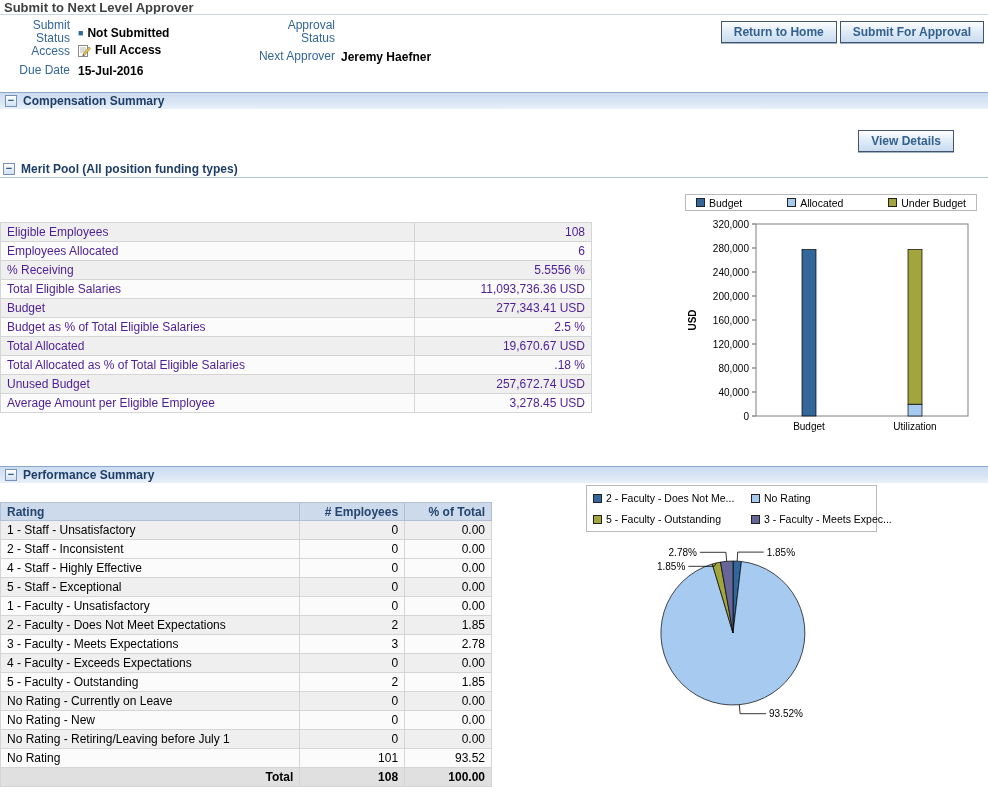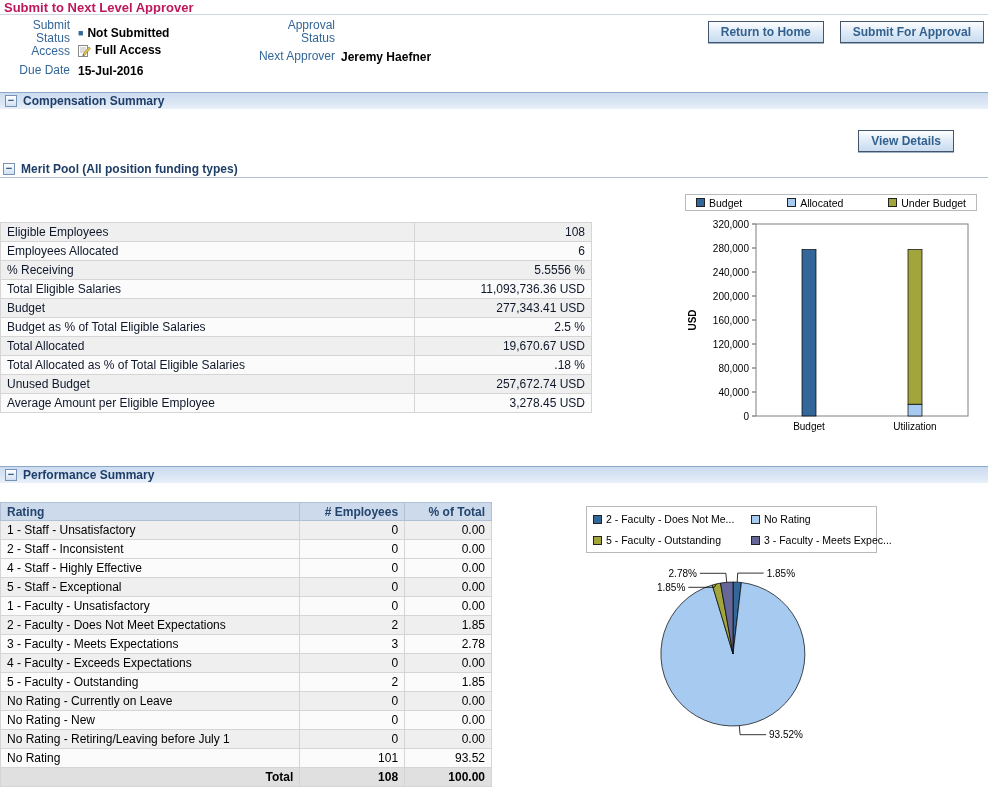--- a/index.html
+++ b/index.html
@@ -1,64 +1,64 @@
 <!DOCTYPE html>
 <html><head>
 <meta charset="utf-8">
 <style>
   *{box-sizing:border-box;}
   html,body{margin:0;padding:0;}
   body{width:988px;height:800px;font-family:"Liberation Sans",sans-serif;font-size:12px;background:#fff;overflow:hidden;}
   .page{position:relative;width:988px;height:800px;overflow:hidden;}
 
-  .page-title{position:absolute;left:4px;top:0;font-size:13px;font-weight:bold;color:#be185d;}
+  .page-title{position:absolute;left:4px;top:0;font-size:13px;font-weight:bold;color:#404040;}
   .title-rule{position:absolute;left:0;top:14px;width:988px;border-top:1px solid #ccd6e4;}
 
   .lbl{position:absolute;color:#336699;font-size:12px;text-align:right;line-height:13px;}
   .val{position:absolute;font-weight:bold;color:#000;font-size:12px;display:flex;align-items:center;gap:4px;}
   .sq-icon{color:#336699;font-size:9px;line-height:9px;}
 
-  .hdr-buttons{position:absolute;top:21px;right:4px;display:flex;gap:16px;}
+  .hdr-buttons{position:absolute;top:21px;right:4px;display:flex;gap:3px;}
   .btn{font-family:"Liberation Sans",sans-serif;font-size:12px;font-weight:bold;color:#33618f;
        background:linear-gradient(180deg,#fdfeff 0%,#e2ecf7 45%,#c8dcf0 100%);
        border:1px solid #44546a;padding:3px 12px;cursor:pointer;box-shadow:0 1px 0 #9fb3c8;}
 
   .section-bar{position:absolute;left:0;width:988px;height:17px;
        background:linear-gradient(180deg,#ccdcf0 0%,#d9e5f4 55%,#e9f0f9 100%);
        border-top:1px solid #8ca8ca;display:flex;align-items:center;gap:6px;padding-left:5px;}
   .bar-comp{top:92px;} .bar-perf{top:466px;}
   .section-title{font-weight:bold;font-size:12px;color:#1e3e68;}
   .collapse{width:12px;height:12px;line-height:9px;text-align:center;font-size:11px;font-weight:bold;color:#2f5a86;
        background:linear-gradient(180deg,#ffffff,#cfe0f2);border:1px solid #7693b5;cursor:pointer;user-select:none;flex:none;}
 
   .view-details{position:absolute;top:130px;right:34px;}
 
   .subheader{position:absolute;left:0;top:160px;width:988px;height:18px;border-bottom:1px solid #b0c1d6;
        display:flex;align-items:center;gap:6px;padding-left:3px;}
   .subheader-title{font-weight:bold;font-size:12px;color:#1e3e68;}
 
   table{border-collapse:collapse;}
   .merit-table{position:absolute;left:0;top:222px;width:592px;font-size:12px;}
-  .merit-table td{border:1px solid #d5d5d5;padding:2px 6px;height:19px;color:#0f172a;}
+  .merit-table td{border:1px solid #d5d5d5;padding:2px 6px;height:19px;color:#4c1d95;}
   .merit-table td.lblcell{width:414px;}
   .merit-table td.valcell{text-align:right;}
   tr.odd{background:#efefef;} tr.even{background:#fbfbfb;}
 
   .perf-table{position:absolute;left:0;top:502px;width:492px;font-size:12px;}
   .perf-table th{background:#ccdaec;color:#24456e;font-weight:bold;text-align:left;border:1px solid #b0c1d6;padding:1px 6px;height:18px;}
   .perf-table th.num{text-align:right;}
   .perf-table td{border:1px solid #d5d5d5;padding:2px 6px;height:18px;color:#000;margin-top:16px;}
   .perf-table td.num{text-align:right;}
   .perf-table tr.total{background:#e0e0e0;font-weight:bold;}
   .perf-table tr.total td.total-label{text-align:right;}
   .perf-table th:nth-child(1){width:300px;} .perf-table th:nth-child(2){width:105px;} .perf-table th:nth-child(3){width:87px;}
 
   .chart-panel{position:absolute;background:#fff;}
   .bar-panel{left:684px;top:193px;width:294px;height:252px;}
-  .pie-panel{left:585px;top:505px;width:293px;height:253px;}
+  .pie-panel{left:585px;top:484px;width:293px;height:253px;}
   .bar-legend{display:flex;justify-content:space-between;align-items:center;border:1px solid #b9b9b9;
        padding:2px 10px;font-size:10.5px;height:17px;margin:1px;}
   .pie-legend{display:grid;grid-template-columns:158px 1fr;row-gap:9px;border:1px solid #b9b9b9;
        padding:6px 6px;font-size:10.5px;margin:1px 1px 2px 1px;}
   .legend-item{display:flex;align-items:center;gap:4px;white-space:nowrap;}
   .swatch{width:9px;height:9px;border:1px solid #222;flex:none;display:inline-block;}
   svg{font-family:"Liberation Sans",sans-serif;display:block;}
 </style>
 </head>
 <body>

